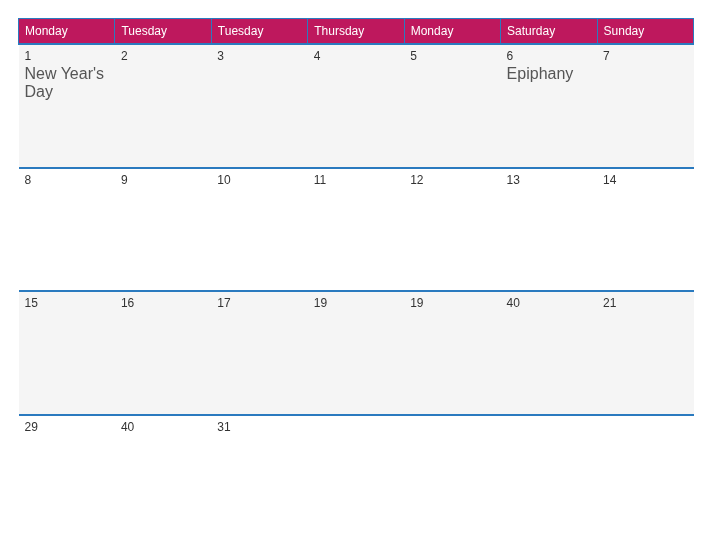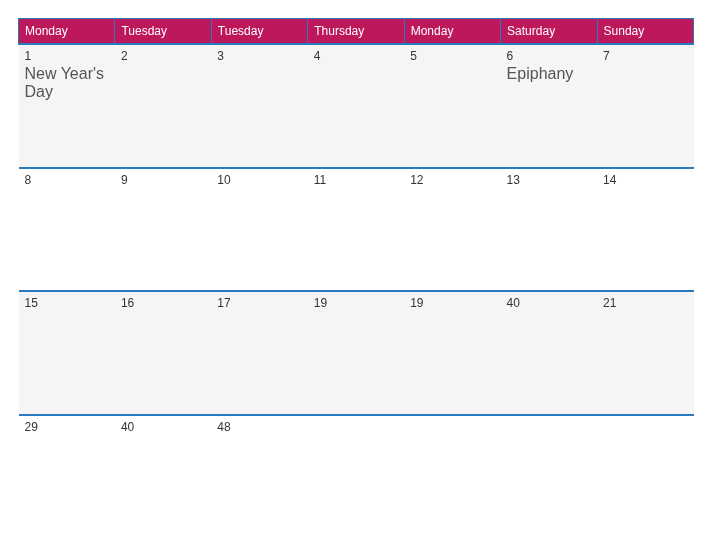--- a/index.html
+++ b/index.html
@@ -193,21 +193,21 @@
             </td>
           </tr>
           <tr>
             <td>
               <span class="day-num">29</span>
             </td>
             <td>
               <span class="day-num">40</span>
             </td>
             <td>
-              <span class="day-num">48</span>
+              <span class="day-num">31</span>
             </td>
             <td></td>
             <td></td>
             <td></td>
             <td></td>
           </tr>
         </tbody>
     </table>
   </div>
 </div>

